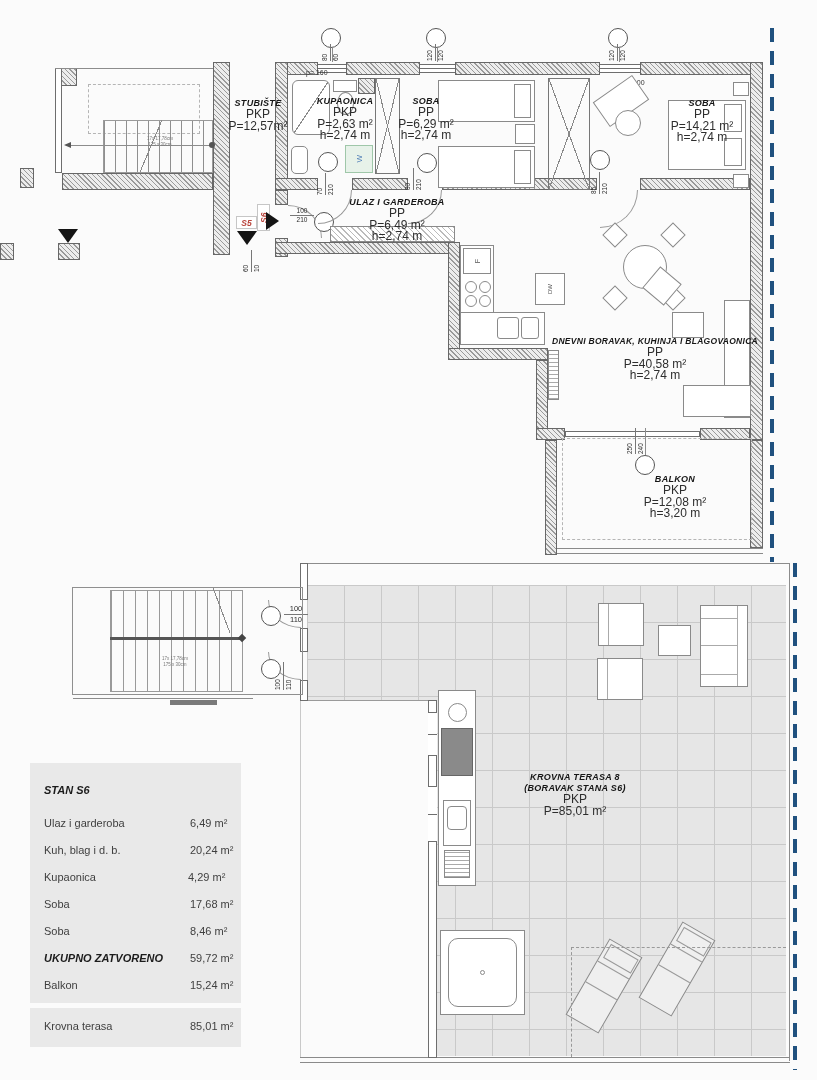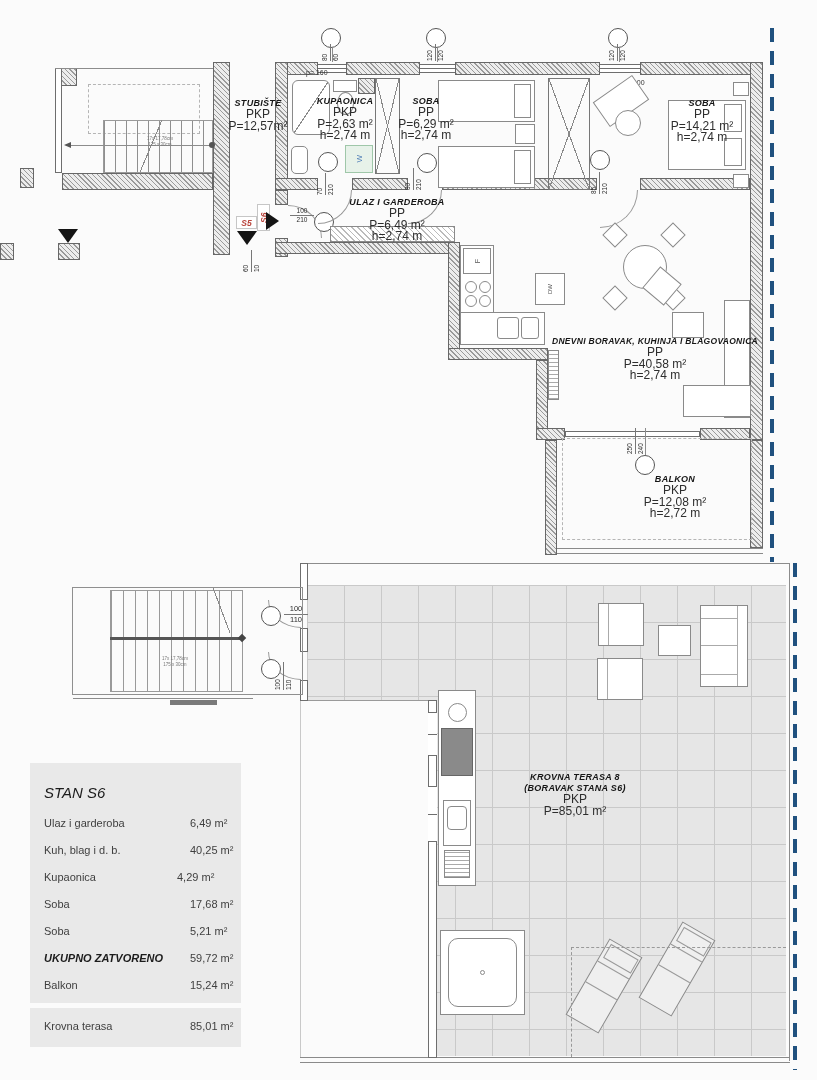--- a/index.html
+++ b/index.html
@@ -45,21 +45,21 @@
   .dashrect{position:absolute;box-sizing:border-box;border:1px dashed #b5b5b5;}
   .tiles{position:absolute;background-color:#e6e6e6;
          background-image:linear-gradient(#c9c9c9 1px,transparent 1px),linear-gradient(90deg,#c9c9c9 1px,transparent 1px);
          background-size:37px 37px;}
   .burner{position:absolute;width:10px;height:10px;border:1px solid #8a8a8a;border-radius:50%;background:#fff;}
   .rotl{writing-mode:vertical-rl;transform:rotate(180deg);}
   .stripes{background:#fff repeating-linear-gradient(45deg,#bbb 0,#bbb 1px,transparent 1px,transparent 4px);}
   .hstripes{background:#fff repeating-linear-gradient(0deg,#aaa 0,#aaa 1px,transparent 1px,transparent 4px);}
   
   .panel{position:absolute;background:#e9e9e9;}
-  .t-title{position:absolute;font-style:italic;font-weight:400;font-size:15px;color:#1c1c1c;}
+  .t-title{position:absolute;font-style:italic;font-weight:700;font-size:11px;color:#1c1c1c;}
   .t-label{position:absolute;font-size:11px;color:#3f3f3f;}
   .t-value{position:absolute;font-size:11px;color:#3f3f3f;}
   .t-bold{font-style:italic;font-weight:700;color:#1c1c1c;}
 </style>
 </head>
 <body>
 
 <div id="canvas">
 
   <div class="wall" style="left:275px;top:62px;width:43px;height:13px"></div>
@@ -281,21 +281,21 @@
   <div class="rlabel" style="left:540px;top:336px;width:230px">
     <div class="rname" style="font-size:8.5px">DNEVNI BORAVAK, KUHINJA I BLAGOVAONICA</div>
     <div class="rsub">PP</div>
     <div class="rsub">P=40,58 m²</div>
     <div class="rsub">h=2,74 m</div>
   </div>
   <div class="rlabel" style="left:625px;top:474px;width:100px">
     <div class="rname">BALKON</div>
     <div class="rsub">PKP</div>
     <div class="rsub">P=12,08 m²</div>
-    <div class="rsub">h=2,72 m</div>
+    <div class="rsub">h=3,20 m</div>
   </div>
 
   <div class="lh" style="left:300px;top:563px;width:490px"></div>
   <div class="lv" style="left:789px;top:563px;height:498px"></div>
   <div class="abs" style="left:300px;top:1057px;width:490px;height:6px;border-top:1.5px solid #8a8a8a;border-bottom:1.5px solid #8a8a8a"></div>
   <div class="lv" style="left:300px;top:700px;height:357px;background:#c9c9c9"></div>
   <div class="lh" style="left:300px;top:700px;width:137px;background:#9a9a9a"></div>
 
   <div class="tiles" style="left:307px;top:585px;width:479px;height:471px;clip-path:polygon(0 0,100% 0,100% 100%,130px 100%,130px 115px,0 115px)"></div>
 
@@ -380,30 +380,30 @@
 
   <div class="panel" style="left:30px;top:763px;width:211px;height:240px"></div>
   <div class="panel" style="left:30px;top:1008px;width:211px;height:39px"></div>
 
   <div class="t-title" style="left:44px;top:784px">STAN S6</div>
 
   <div class="t-label" style="left:44px;top:817px">Ulaz i garderoba</div>
   <div class="t-value" style="left:190px;top:817px">6,49 m²</div>
 
   <div class="t-label" style="left:44px;top:844px">Kuh, blag i d. b.</div>
-  <div class="t-value" style="left:190px;top:844px">40,25 m²</div>
+  <div class="t-value" style="left:190px;top:844px">20,24 m²</div>
 
   <div class="t-label" style="left:44px;top:871px">Kupaonica</div>
-  <div class="t-value" style="left:177px;top:871px">4,29 m²</div>
+  <div class="t-value" style="left:188px;top:871px">4,29 m²</div>
 
   <div class="t-label" style="left:44px;top:898px">Soba</div>
   <div class="t-value" style="left:190px;top:898px">17,68 m²</div>
 
   <div class="t-label" style="left:44px;top:925px">Soba</div>
-  <div class="t-value" style="left:190px;top:925px">5,21 m²</div>
+  <div class="t-value" style="left:190px;top:925px">8,46 m²</div>
 
   <div class="t-label t-bold" style="left:44px;top:952px">UKUPNO ZATVORENO</div>
   <div class="t-value" style="left:190px;top:952px">59,72 m²</div>
 
   <div class="t-label" style="left:44px;top:979px">Balkon</div>
   <div class="t-value" style="left:190px;top:979px">15,24 m²</div>
 
   <div class="t-label" style="left:44px;top:1020px">Krovna terasa</div>
   <div class="t-value" style="left:190px;top:1020px">85,01 m²</div>
 

